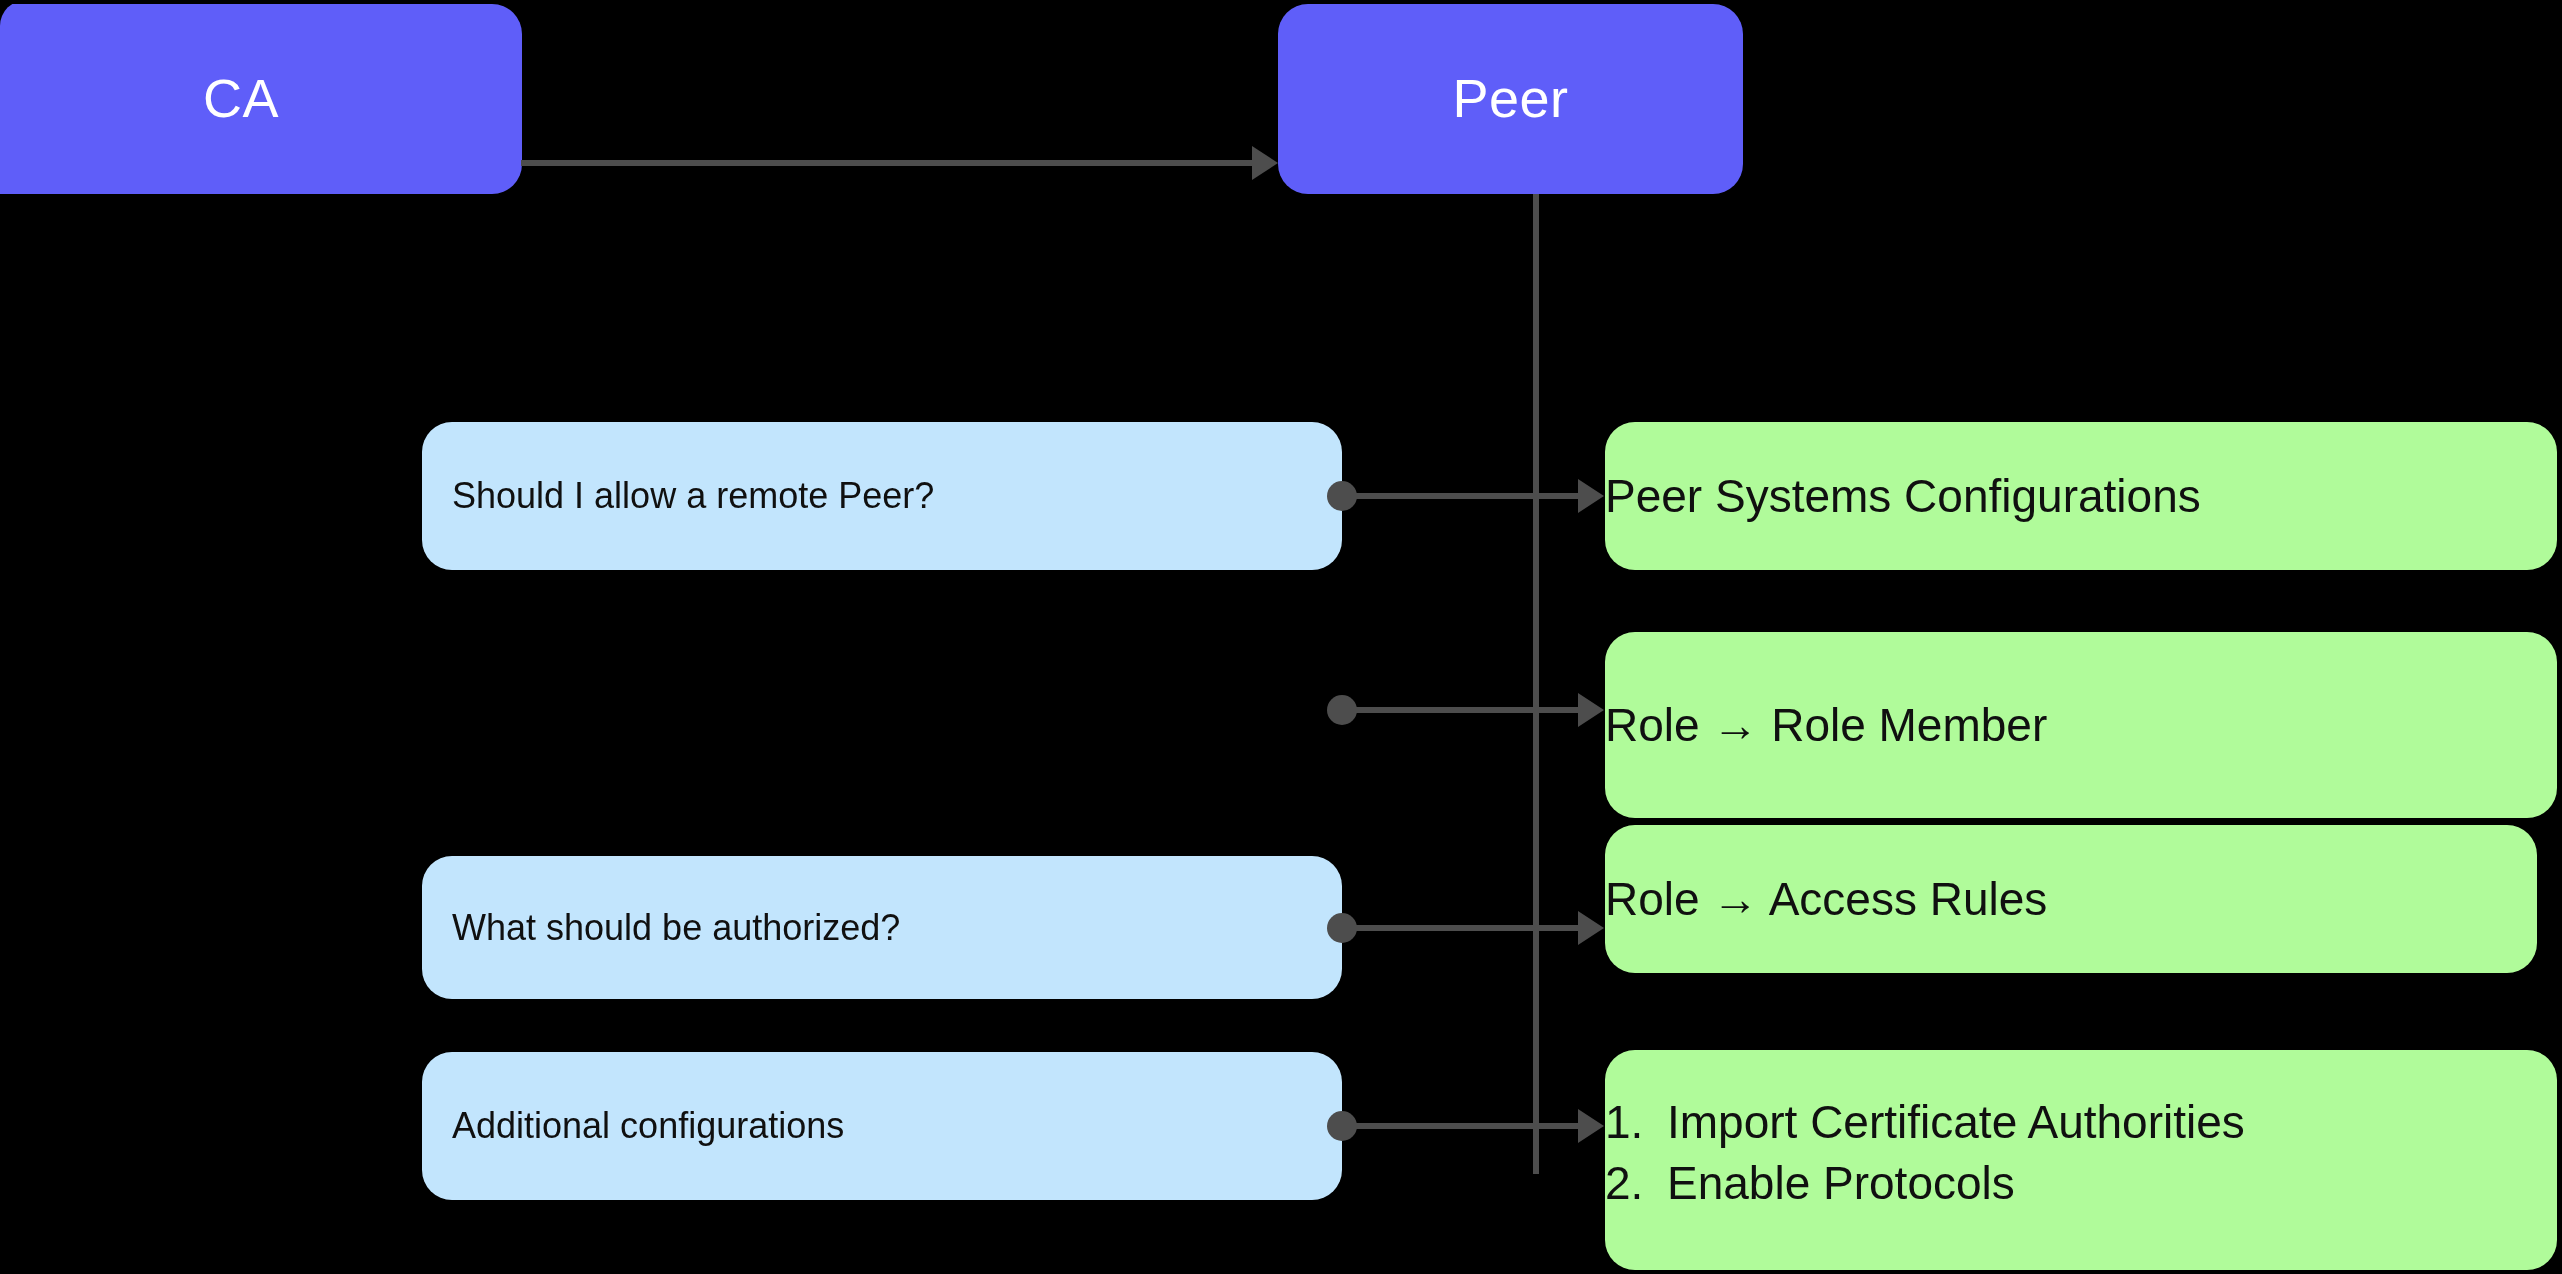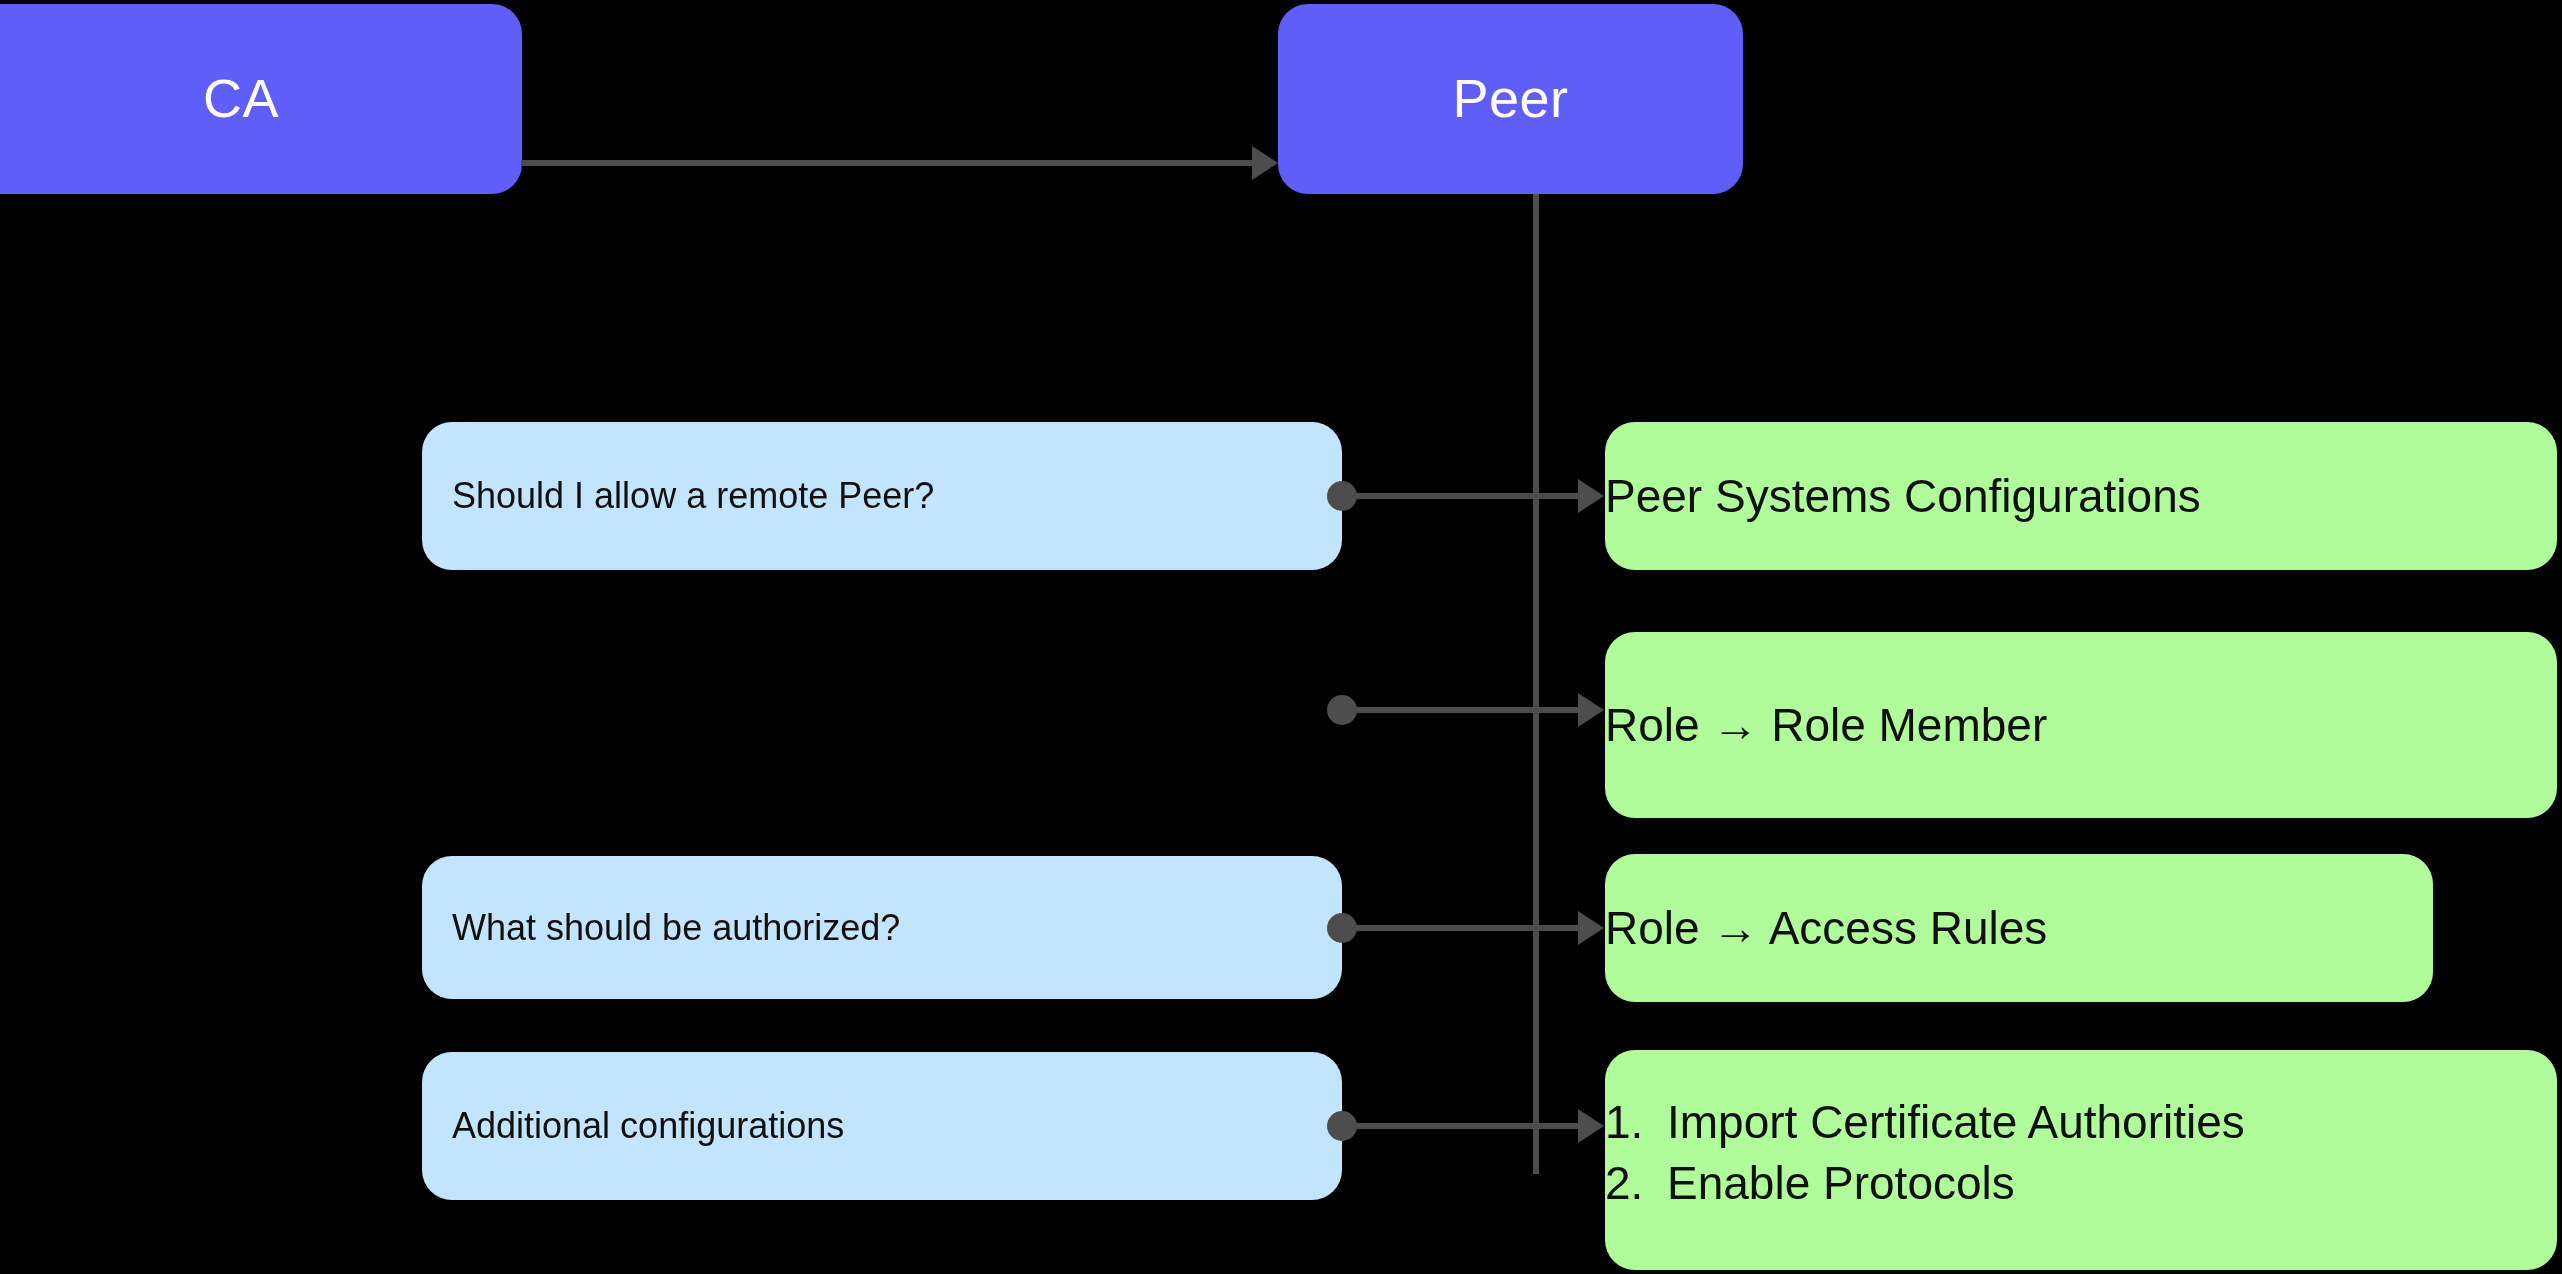--- a/index.html
+++ b/index.html
@@ -7,20 +7,21 @@
     padding: 0;
     background: #000000;
   }
   #canvas {
     position: relative;
     width: 2562px;
     height: 1274px;
     background: #000000;
     overflow: hidden;
     font-family: "Liberation Sans", sans-serif;
+    border-radius: 26px;
   }
 
   
   .node {
     position: absolute;
     box-sizing: border-box;
     display: flex;
     align-items: center;
     border-radius: 30px;
   }
@@ -140,21 +141,21 @@
   <div class="node node-answer" style="left:1605px; top:632px; width:952px; height:186px;">
     <span class="node-label">Role → Role Member</span>
   </div>
 
   <div class="node node-question" style="left:422px; top:856px; width:920px; height:143px;">
     <span class="node-label">What should be authorized?</span>
   </div>
   <div class="edge-dot" style="left:1327px; top:913px;"></div>
   <div class="edge-h" style="left:1342px; top:925px; width:240px;"></div>
   <div class="edge-arrow" style="left:1578px; top:911px;"></div>
-  <div class="node node-answer" style="left:1605px; top:854px; width:828px; height:148px;">
+  <div class="node node-answer" style="left:1605px; top:825px; width:932px; height:148px;">
     <span class="node-label">Role → Access Rules</span>
   </div>
 
   <div class="node node-question" style="left:422px; top:1052px; width:920px; height:148px;">
     <span class="node-label">Additional configurations</span>
   </div>
   <div class="edge-dot" style="left:1327px; top:1111px;"></div>
   <div class="edge-h" style="left:1342px; top:1123px; width:240px;"></div>
   <div class="edge-arrow" style="left:1578px; top:1109px;"></div>
   <div class="node node-answer node-answer-list" style="left:1605px; top:1050px; width:952px; height:220px;">

